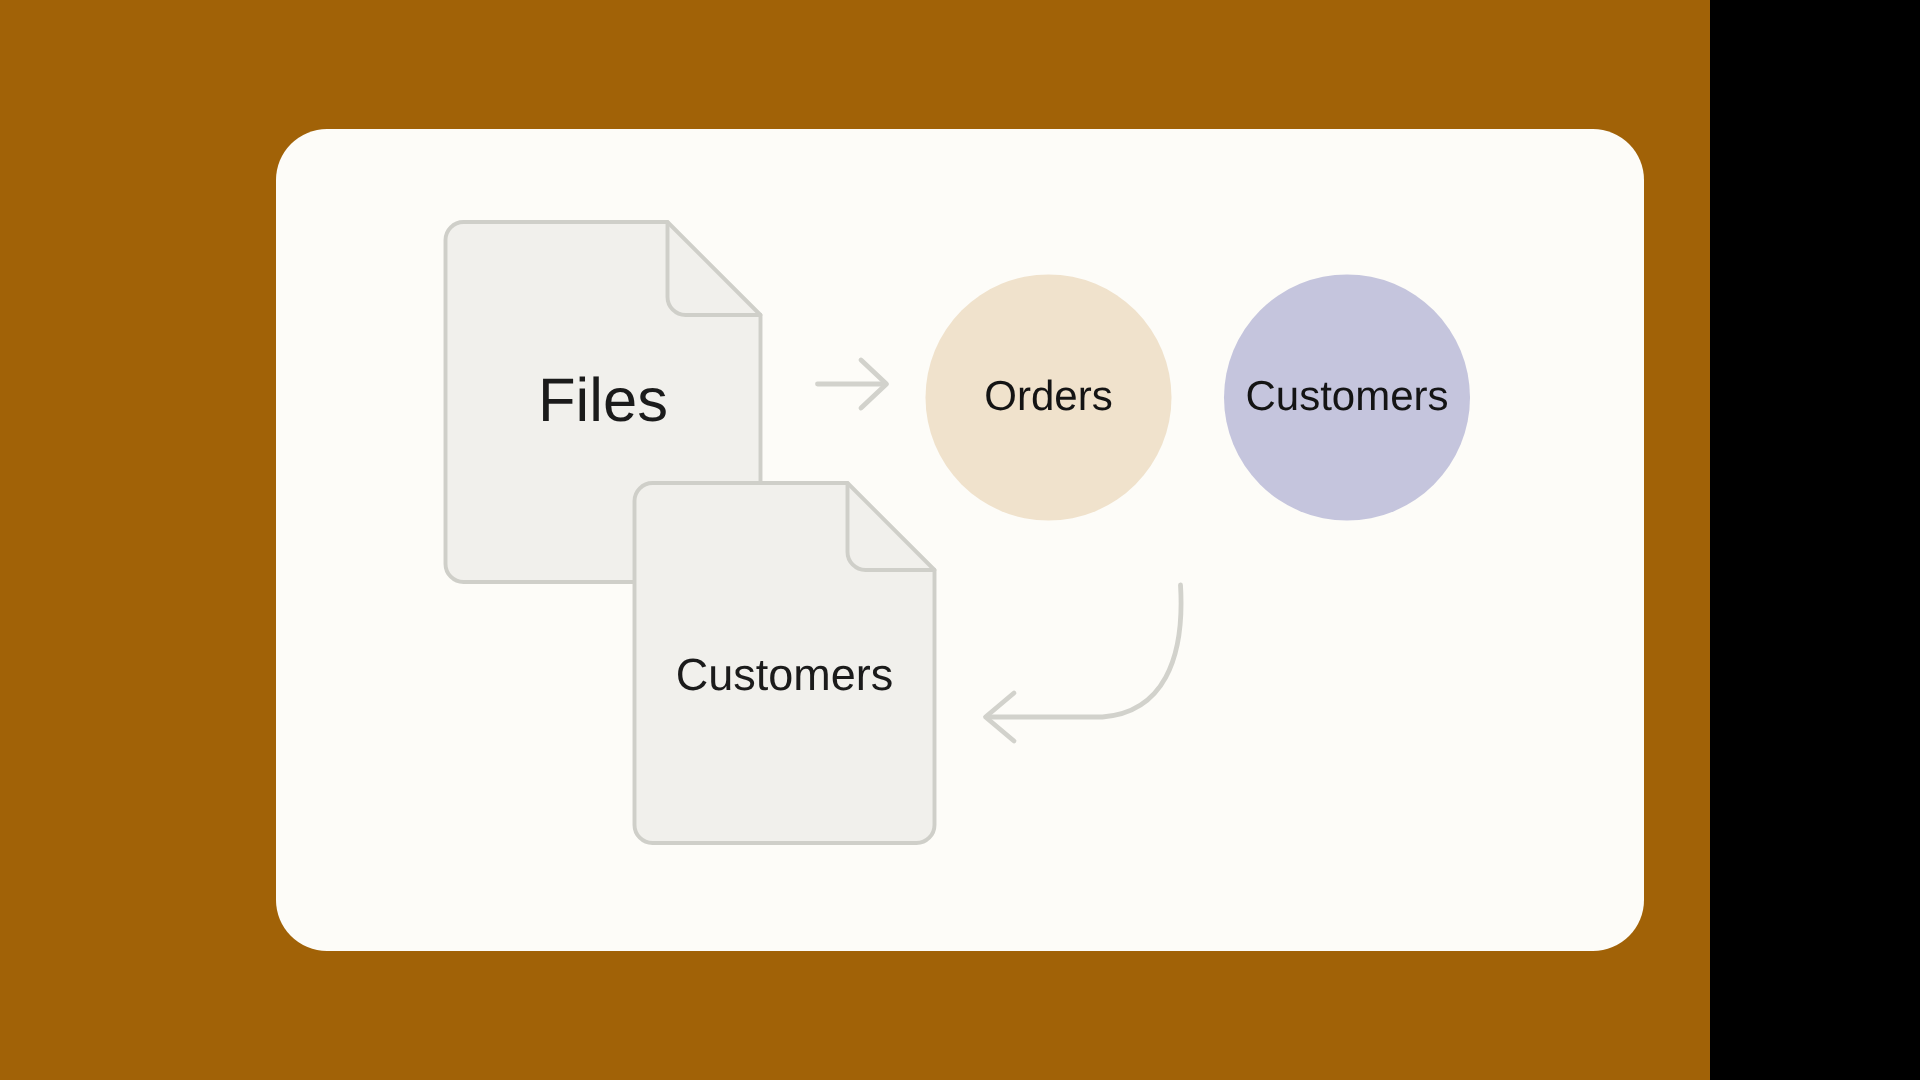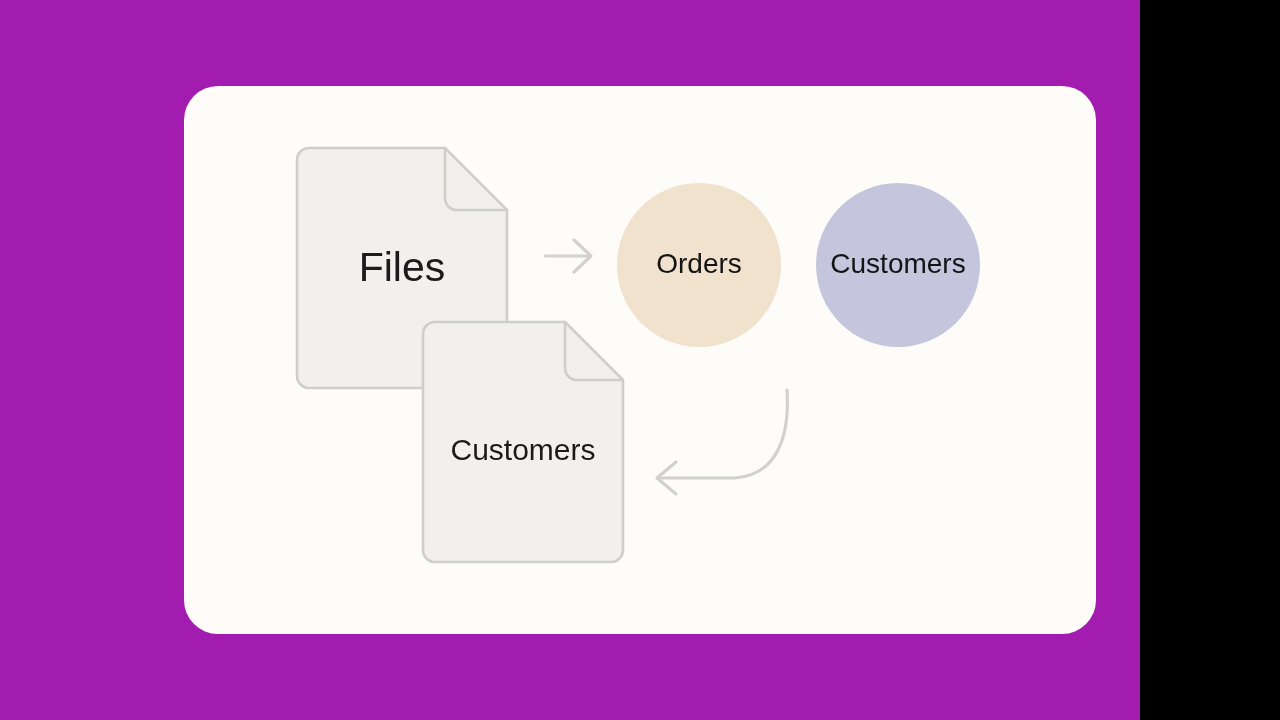--- a/index.html
+++ b/index.html
@@ -10,21 +10,21 @@
   body {
     width: 1280px;
     height: 720px;
     overflow: hidden;
     font-family: "Liberation Sans", sans-serif;
   }
   #stage {
     position: relative;
     width: 1140px;
     height: 720px;
-    background: #a21caf;
+    background: #a16207;
   }
   #card {
     position: absolute;
     left: 184px;
     top: 86px;
     width: 912px;
     height: 548px;
     background: #fdfcf8;
     border-radius: 34px;
   }

